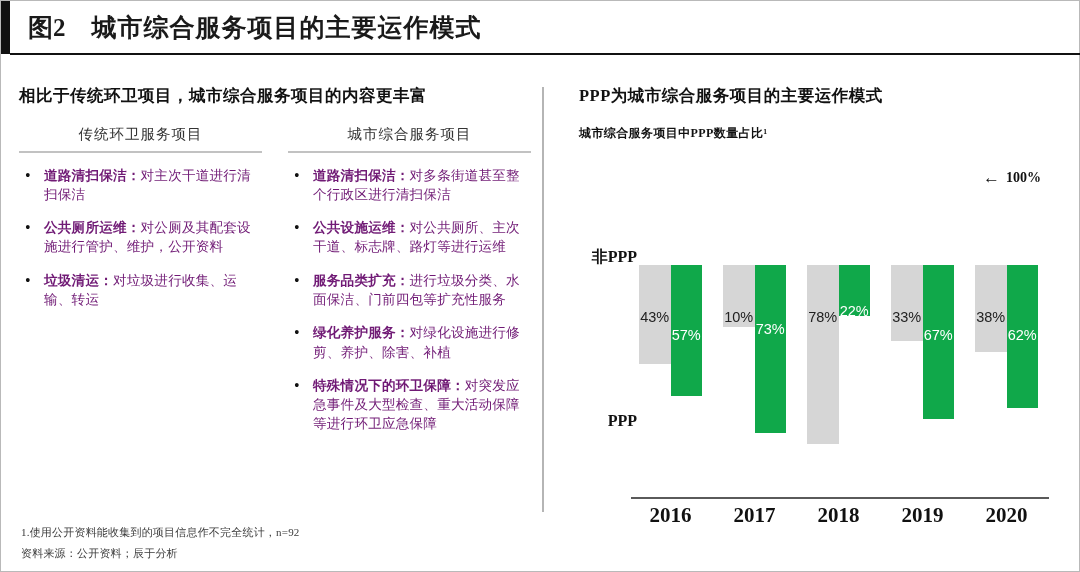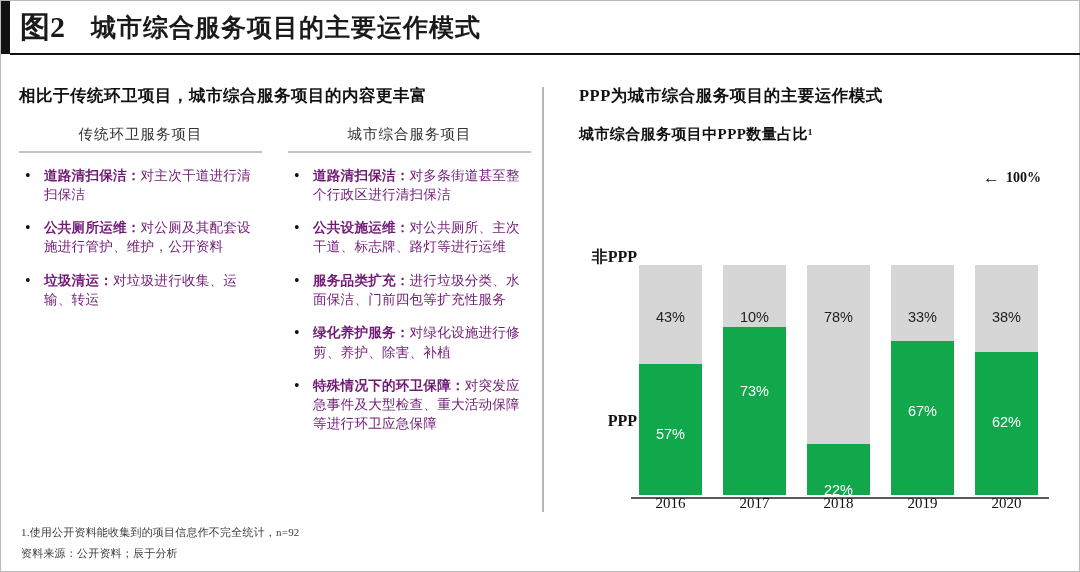--- a/index.html
+++ b/index.html
@@ -16,39 +16,39 @@
   #title-bar{
     position:absolute;left:0;top:0;width:1080px;height:53px;
     box-sizing:border-box;
     border-left:9px solid #111111;
     display:flex;align-items:center;
   }
   #title-rule{
     position:absolute;left:9px;top:52px;width:1070px;height:2px;background:#111;
   }
   .fig-no{
-    font-size:30px;font-weight:bold;letter-spacing:0px;
-    margin-left:10px;
+    font-size:25px;font-weight:bold;letter-spacing:0px;
+    margin-left:18px;
   }
   .fig-title{
     font-size:25px;font-weight:bold;margin-left:26px;letter-spacing:1px;
   }
   
   #divider{
     position:absolute;left:541px;top:86px;width:2px;height:425px;background:#b5b5b5;
   }
   #left-panel{position:absolute;left:18px;top:84px;width:512px;}
   #right-panel{position:absolute;left:578px;top:84px;width:492px;}
 
   .panel-head{
     font-size:16.5px;font-weight:bold;letter-spacing:.5px;color:#111;
     white-space:nowrap;
   }
   .sub-head{
-    font-size:15px;font-weight:bold;letter-spacing:.4px;color:#111;
+    font-size:12px;font-weight:bold;letter-spacing:.4px;color:#111;
     margin-top:18px;white-space:nowrap;
   }
   
   #cols{display:flex;margin-top:18px;gap:26px;}
   .col{width:243px;}
   .col-title{
     text-align:center;font-size:14.5px;color:#333;letter-spacing:1px;
     padding-bottom:7px;
   }
   .col-rule{height:1.5px;background:#c2c2c2;width:100%;}
@@ -68,35 +68,35 @@
     position:absolute;left:578px;top:174px;width:498px;height:360px;
   }
   #plot{
     position:absolute;left:60px;top:0;width:400px;height:322px;
   }
   #axis-line{
     position:absolute;left:52px;top:322px;width:418px;height:2px;background:#5a5a5a;
   }
   .bar-group{
     position:absolute;bottom:2px;width:63px;height:230px;
-    display:flex;flex-direction:column;
+    display:flex;flex-direction:row;
   }
   .seg{position:relative;width:100%;}
   .seg-top{background:#d6d6d6;}
   .seg-bot{background:#10a84a;}
   .seg-label{
     position:absolute;left:0;width:100%;text-align:center;
     font-family:"Liberation Sans","DejaVu Sans",sans-serif;
     font-size:14.5px;
   }
   .lbl-top{color:#222;top:44px;}
   .lbl-bot{color:#ffffff;}
   .xtick{
-    position:absolute;top:320px;width:63px;text-align:center;
-    font-size:15px;font-weight:normal;color:#111;
+    position:absolute;top:328px;width:63px;text-align:center;
+    font-size:21px;font-weight:bold;color:#111;
   }
   .series-key{
     position:absolute;font-size:16px;font-weight:bold;color:#111;
     white-space:nowrap;text-align:right;
   }
   #key-nonppp{left:-8px;top:72px;width:66px;}
   #key-ppp{left:-8px;top:237px;width:66px;}
   #total-note{
     position:absolute;left:404px;top:-6px;
     font-size:14px;font-weight:bold;color:#111;white-space:nowrap;

